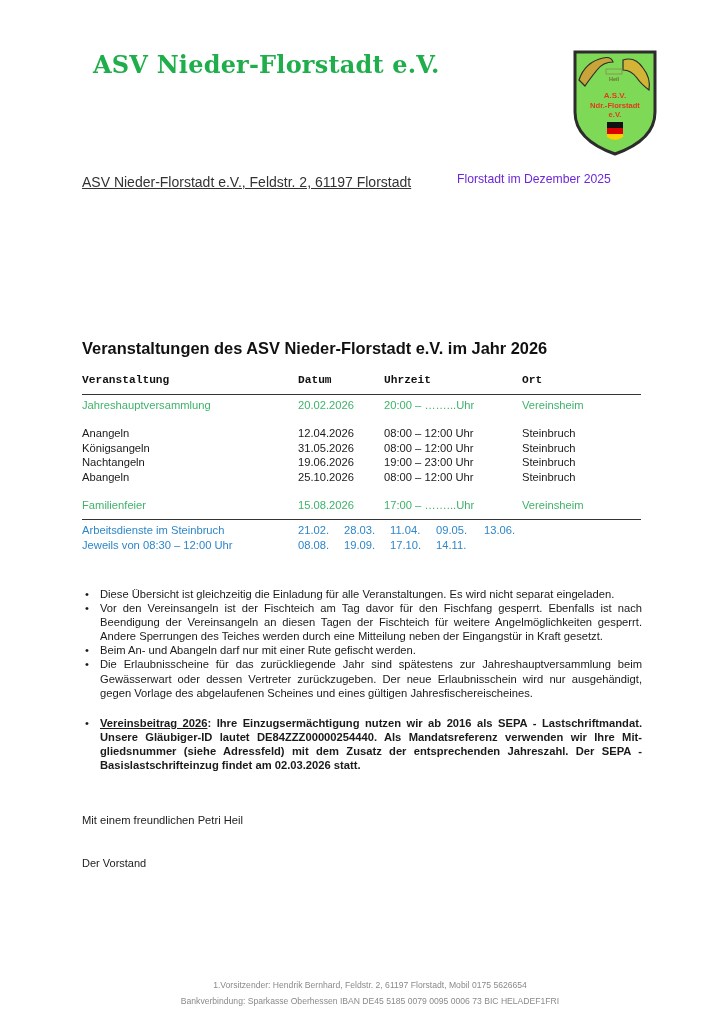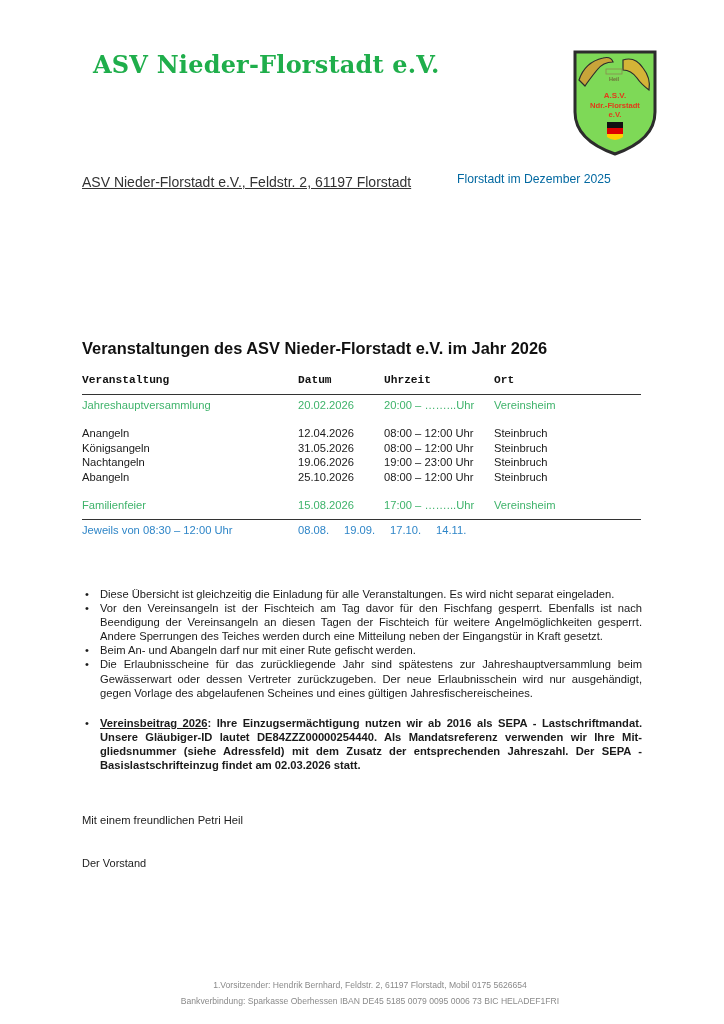--- a/index.html
+++ b/index.html
@@ -13,35 +13,35 @@
   }
 
   .logo { position: absolute; left: 571px; top: 48px; width: 88px; height: 108px; }
 
   .sender-line {
     position: absolute; left: 82px; top: 174px;
     font-size: 14px; color: #333; text-decoration: underline;
   }
   .date-line {
     position: absolute; left: 457px; top: 172px;
-    font-size: 12.2px; color: #0369a1;
+    font-size: 12.2px; color: #6d28d9;
   }
 
   .headline {
     position: absolute; left: 82px; top: 339px;
     font-size: 16.4px; font-weight: bold; color: #111;
   }
 
   .table { position: absolute; left: 82px; top: 374px; width: 559px; font-size: 11.2px; }
   .row { position: relative; height: 14.4px; white-space: nowrap; }
   .row span { position: absolute; top: 0; }
   .c1 { left: 0; }
   .c2 { left: 216px; }
   .c3 { left: 302px; }
-  .c4 { left: 412px; }
+  .c4 { left: 440px; }
   .thead { font-weight: bold; color: #111; height: 14px; font-family: Liberation Mono, monospace; }
   .rule { height: 0; border-top: 1.5px solid #333; margin: 6px 0 4px 0; }
   .green { color: #3fb36b; }
   .blue { color: #2f86c8; }
   .gap { height: 14px; }
 
   .work-dates span.d { position: absolute; top: 0; }
 
   .notes {
     position: absolute; left: 82px; top: 587px; width: 560px;
@@ -135,20 +135,28 @@
 
   <div class="row green">
     <span class="c1">Familienfeier</span>
     <span class="c2">15.08.2026</span>
     <span class="c3">17:00 – ……...Uhr</span>
     <span class="c4">Vereinsheim</span>
   </div>
   <div class="rule"></div>
 
   <div class="row blue work-dates">
+    <span class="c1">Arbeitsdienste im Steinbruch</span>
+    <span class="d" style="left:216px">21.02.</span>
+    <span class="d" style="left:262px">28.03.</span>
+    <span class="d" style="left:308px">11.04.</span>
+    <span class="d" style="left:354px">09.05.</span>
+    <span class="d" style="left:402px">13.06.</span>
+  </div>
+  <div class="row blue work-dates">
     <span class="c1">Jeweils von 08:30 – 12:00 Uhr</span>
     <span class="d" style="left:216px">08.08.</span>
     <span class="d" style="left:262px">19.09.</span>
     <span class="d" style="left:308px">17.10.</span>
     <span class="d" style="left:354px">14.11.</span>
   </div>
 </div>
 
 <div class="notes">
   <ul>

